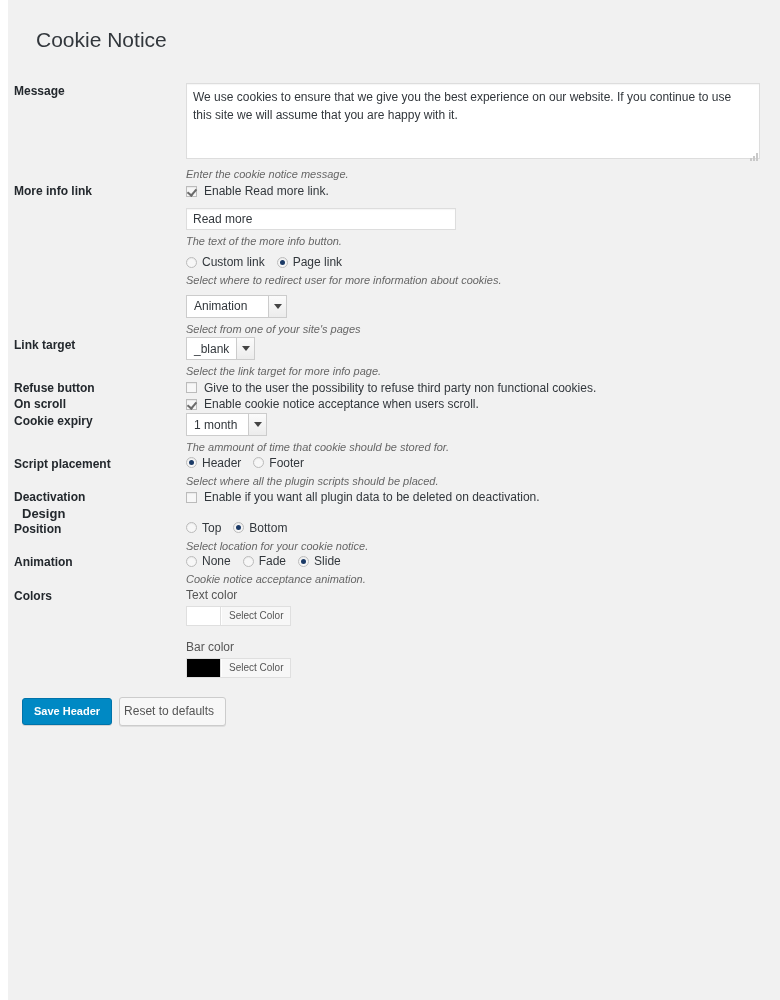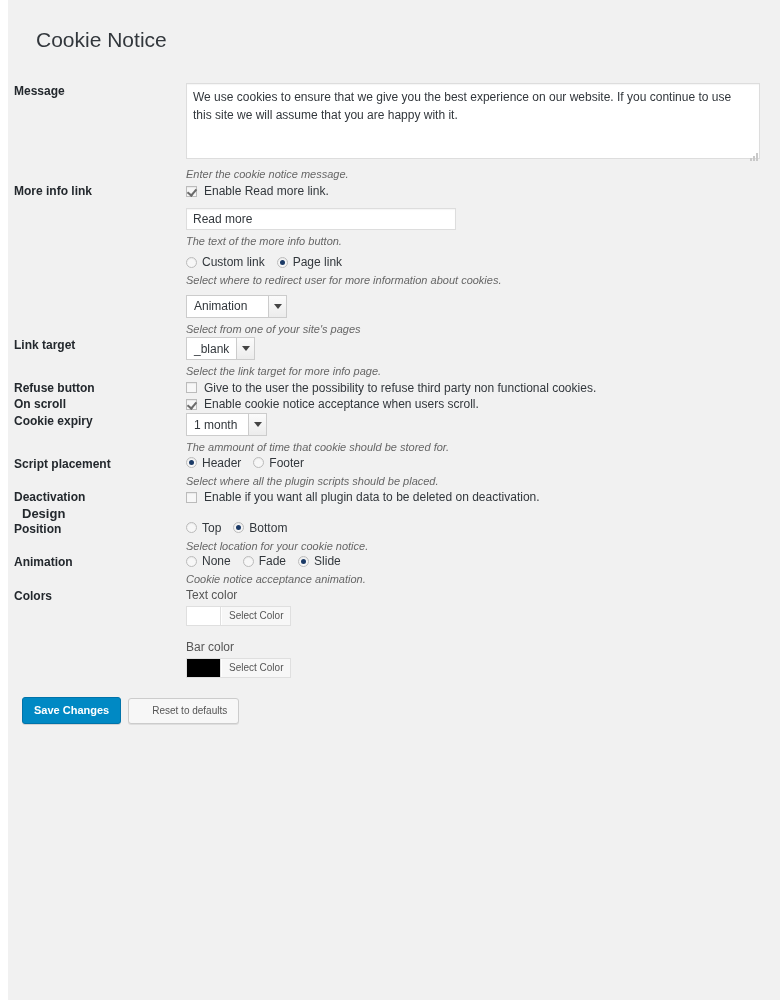--- a/index.html
+++ b/index.html
@@ -261,22 +261,22 @@
     font-family: "Liberation Sans", sans-serif;
     line-height: 1.5;
     box-shadow: 0 1px 0 rgba(0,0,0,0.12);
     cursor: pointer;
   }
   .btn-secondary {
     background: #f7f7f7;
     border: 1px solid #ccc;
     border-radius: 3px;
     color: #555;
-    font-size: 10px;
-    padding: 4px 11px 5px 23px;
+    font-size: 12px;
+    padding: 4px 11px 5px 4px;
     font-family: "Liberation Sans", sans-serif;
     line-height: 1.5;
     box-shadow: 0 1px 0 rgba(0,0,0,0.08);
     cursor: pointer;
   }
   .sub-block { margin-bottom: 2px; }
   .gap-sm { height: 6px; }
 </style>
 </head>
 <body>
@@ -469,17 +469,17 @@
         <span class="color-picker">
           <span class="color-swatch" style="background:#000000"></span>
           <span class="color-btn">Select Color</span>
         </span>
       </td>
     </tr>
   </tbody>
     </table>
 
   <div class="submit-bar">
-    <button class="btn-primary">Save Changes</button>
+    <button class="btn-primary">Save Header</button>
     <button class="btn-secondary">Reset to defaults</button>
   </div>
 
 </div>
 
 </body></html>

